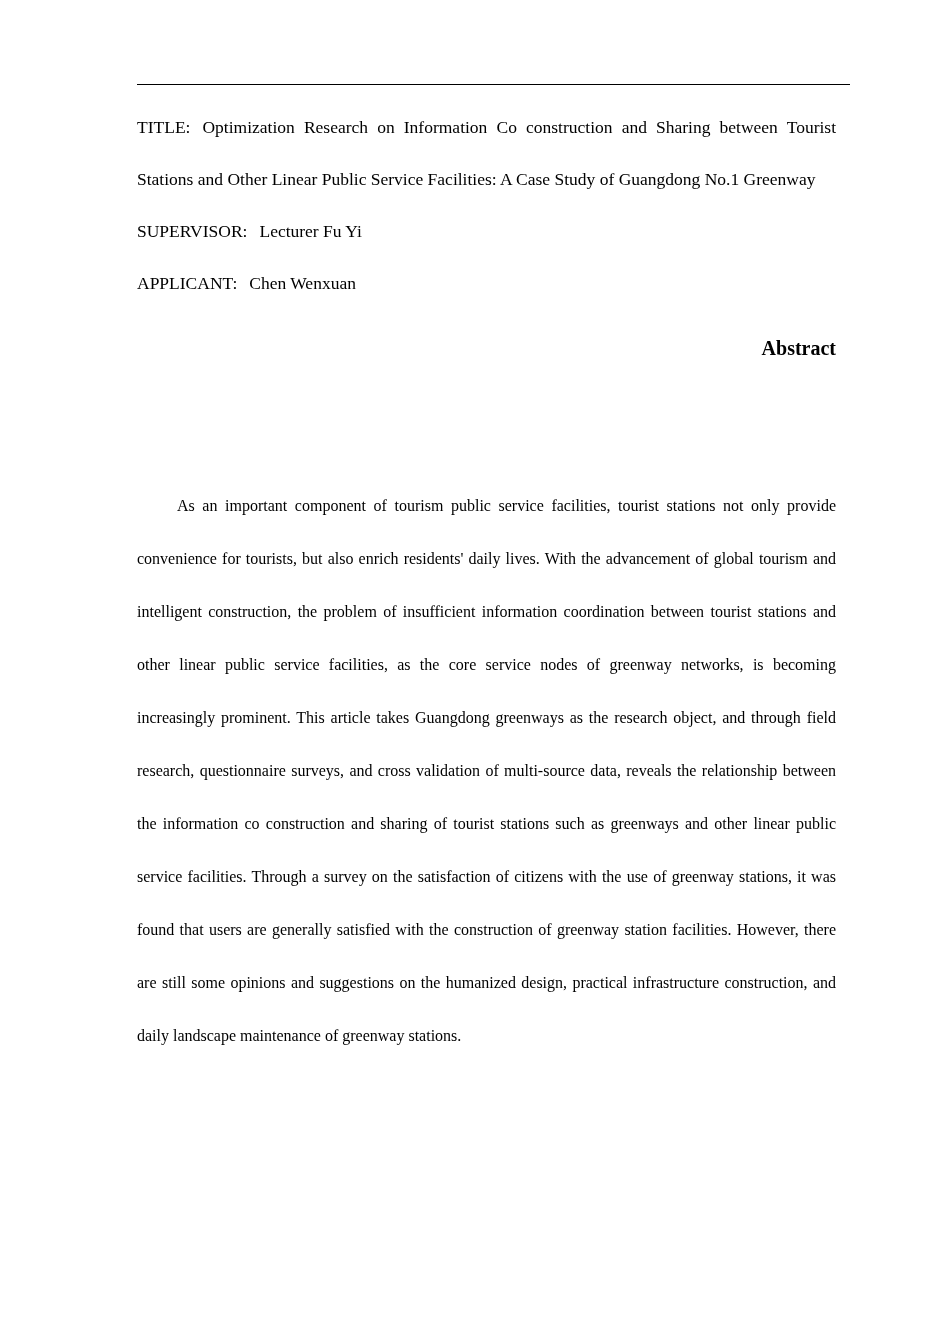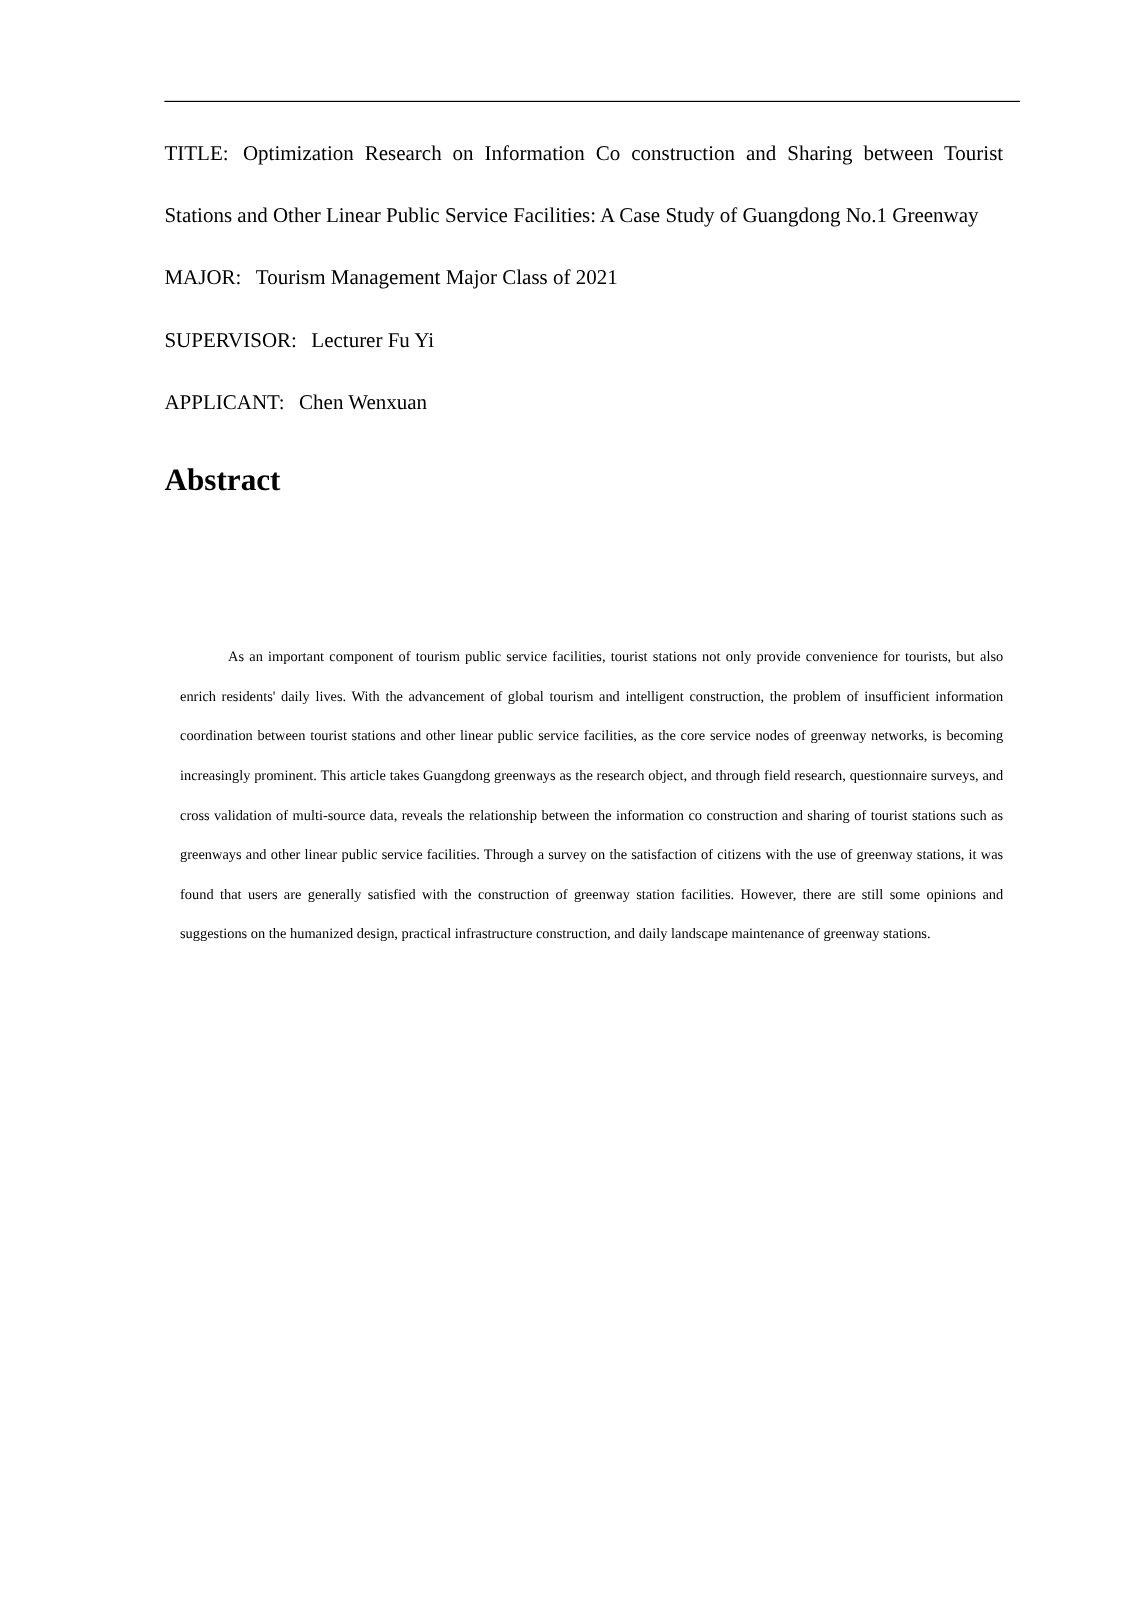--- a/index.html
+++ b/index.html
@@ -33,48 +33,45 @@
       margin: 0;
     }
     .title-line {
       text-align: justify;
     }
     .meta-label {
       padding-right: 12px;
     }
     .abstract-heading {
       margin: 24px 0 0 0;
-      text-align: left;
+      text-align: right;
       font-weight: bold;
-      font-size: 26px;
+      font-size: 20px;
       line-height: 30px;
     }
     .abstract-body {
-      margin: 116px 0 0 13px;
-      font-size: 12px;
-      line-height: 33px;
+      margin: 116px 0 0 0;
+      font-size: 16px;
+      line-height: 53px;
       text-align: justify;
       text-indent: 40px;
     }
   </style>
 </head>
 <body>
 
 <div class="page">
 
   <hr class="top-rule">
 
   <div class="meta-block">
     <p class="title-line">
       <span class="meta-label">TITLE:</span><span>Optimization Research on Information Co construction and Sharing between Tourist Stations and Other Linear Public Service Facilities: A Case Study of Guangdong No.1 Greenway</span>
     </p>
     <p>
-      <span class="meta-label">MAJOR:</span><span>Tourism Management Major Class of 2021</span>
-    </p>
-    <p>
       <span class="meta-label">SUPERVISOR:</span><span>Lecturer Fu Yi</span>
     </p>
     <p>
       <span class="meta-label">APPLICANT:</span><span>Chen Wenxuan</span>
     </p>
   </div>
 
   <h1 class="abstract-heading">Abstract</h1>
 
   <p class="abstract-body">As an important component of tourism public service facilities, tourist stations not only provide convenience for tourists, but also enrich residents' daily lives. With the advancement of global tourism and intelligent construction, the problem of insufficient information coordination between tourist stations and other linear public service facilities, as the core service nodes of greenway networks, is becoming increasingly prominent. This article takes Guangdong greenways as the research object, and through field research, questionnaire surveys, and cross validation of multi-source data, reveals the relationship between the information co construction and sharing of tourist stations such as greenways and other linear public service facilities. Through a survey on the satisfaction of citizens with the use of greenway stations, it was found that users are generally satisfied with the construction of greenway station facilities. However, there are still some opinions and suggestions on the humanized design, practical infrastructure construction, and daily landscape maintenance of greenway stations.</p>

